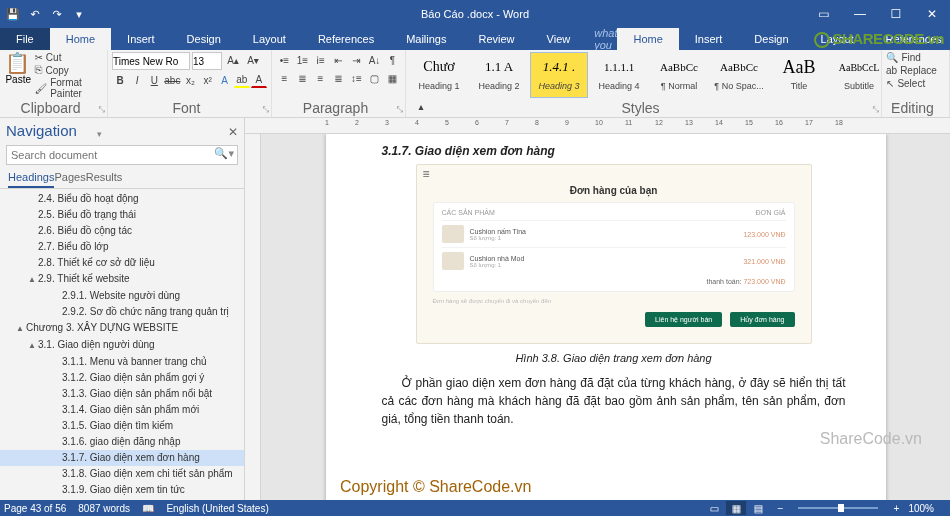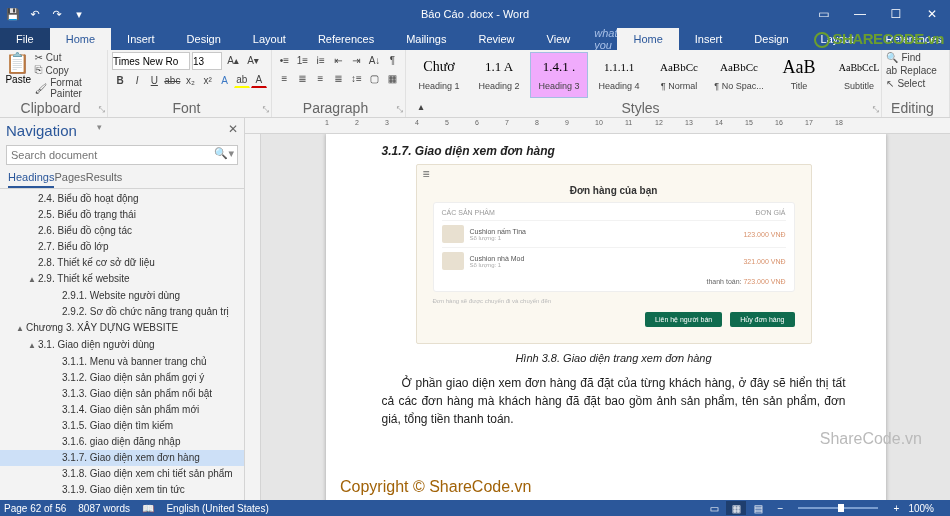--- a/index.html
+++ b/index.html
@@ -39,37 +39,37 @@
 .fontg .fname { width: 78px; }
 .fontg .fsize { width: 30px; }
 .fontg .row2, .fontg .row3 { display: flex; gap: 1px; margin-top: 2px; }
 .fbtn { width: 18px; height: 16px; border: 1px solid transparent; display: flex; align-items: center; justify-content: center; font-size: 10px; cursor: pointer; color: #444; }
 
 .parag { width: 134px; }
 .parag .row { display: flex; gap: 1px; margin-bottom: 2px; }
 
 .styles { flex: 1; display: flex; align-items: flex-start; padding: 2px 4px; position: relative; overflow: hidden; }
 .stylebox { width: 58px; height: 46px; border: 1px solid transparent; text-align: center; cursor: pointer; margin-right: 2px; }
-.stylebox.sel { border: 1px solid #a3bde3; background: #f0abfc; }
+.stylebox.sel { border: 1px solid #a3bde3; background: #fde047; font-style: italic; }
 .stylebox .prev { height: 28px; display: flex; align-items: center; justify-content: center; font-family: "Times New Roman", serif; overflow: hidden; white-space: nowrap; }
 .stylebox .lbl { font-size: 9px; color: #444; white-space: nowrap; overflow: hidden; }
 
 .editg { width: 68px; }
 .editg .it { font-size: 10px; display: flex; align-items: center; gap: 3px; margin-bottom: 2px; cursor: pointer; color: #444; }
 
 
 .sclogo { position: absolute; top: 30px; right: 6px; z-index: 60; font-size: 15px; color: #6b9e2e; font-weight: bold; letter-spacing: -0.5px; pointer-events: none; }
 .sclogo .globe { display: inline-block; width: 16px; height: 16px; border: 2px solid #6b9e2e; border-radius: 50%; vertical-align: middle; margin-right: 2px; }
 
 
 .main { display: flex; height: calc(516px - 28px - 22px - 68px - 16px); }
 
 
 .navpane { width: 245px; border-right: 1px solid #d4d4d4; background: #f3f3f3; display: flex; flex-direction: column; font-size: 11px; }
-.navpane .hd { padding: 4px 6px; font-size: 15px; color: #2b579a; display: flex; align-items: flex-start; gap: 16px; }
+.navpane .hd { padding: 4px 6px; font-size: 15px; color: #2b579a; display: flex; align-items: flex-end; gap: 16px; }
 .navpane .hd .x { margin-left: auto; cursor: pointer; font-size: 12px; color: #666; }
 .navpane .search { margin: 2px 6px; position: relative; }
 .navpane .search input { width: 100%; height: 20px; border: 1px solid #c8c8c8; padding: 0 18px 0 4px; font-size: 11px; }
 .navpane .search .sico { position: absolute; right: 4px; top: 2px; color: #888; font-size: 11px; }
 .navpane .ntabs { display: flex; gap: 0; padding: 4px 8px 0 8px; font-size: 11px; border-bottom: 1px solid #d4d4d4; }
 .navpane .ntabs .nt { cursor: pointer; color: #666; padding-bottom: 3px; }
 .navpane .ntabs .nt.active { color: #2b579a; border-bottom: 2px solid #2b579a; }
 .navtree { flex: 1; overflow-y: auto; padding: 2px 0; }
 .navtree .nd { padding: 1px 4px 1px 8px; cursor: pointer; white-space: nowrap; overflow: hidden; text-overflow: ellipsis; color: #333; font-size: 10px; line-height: 14px; }
 .navtree .nd.sel { background: #cde0f7; }
@@ -410,21 +410,21 @@
 
         <div class="caption">Hình 3.8. Giao diện trang xem đơn hàng</div>
         <div class="body">Ở phần giao diện xem đơn hàng đã đặt của từng khách hàng, ở đây sẽ hiển thị tất cả các đơn hàng mà khách hàng đã đặt bao gồm ảnh sản phẩm, tên sản phẩm, đơn giá, tổng tiền thanh toán.</div>
       </div>
     </div>
   </div>
 
 </div>
 
 <div class="status">
-  <div class="sit">Page 62 of 56</div>
+  <div class="sit">Page 43 of 56</div>
   <div class="sit">8087 words</div>
   <div class="sit">📖</div>
   <div class="sit">English (United States)</div>
   <div class="right">
     <div class="vbtn">▭</div>
     <div class="vbtn" style="background:#1e3e6e">▦</div>
     <div class="vbtn">▤</div>
     <div class="vbtn">−</div>
     <div class="zslider">
         <div class="knob"></div>

